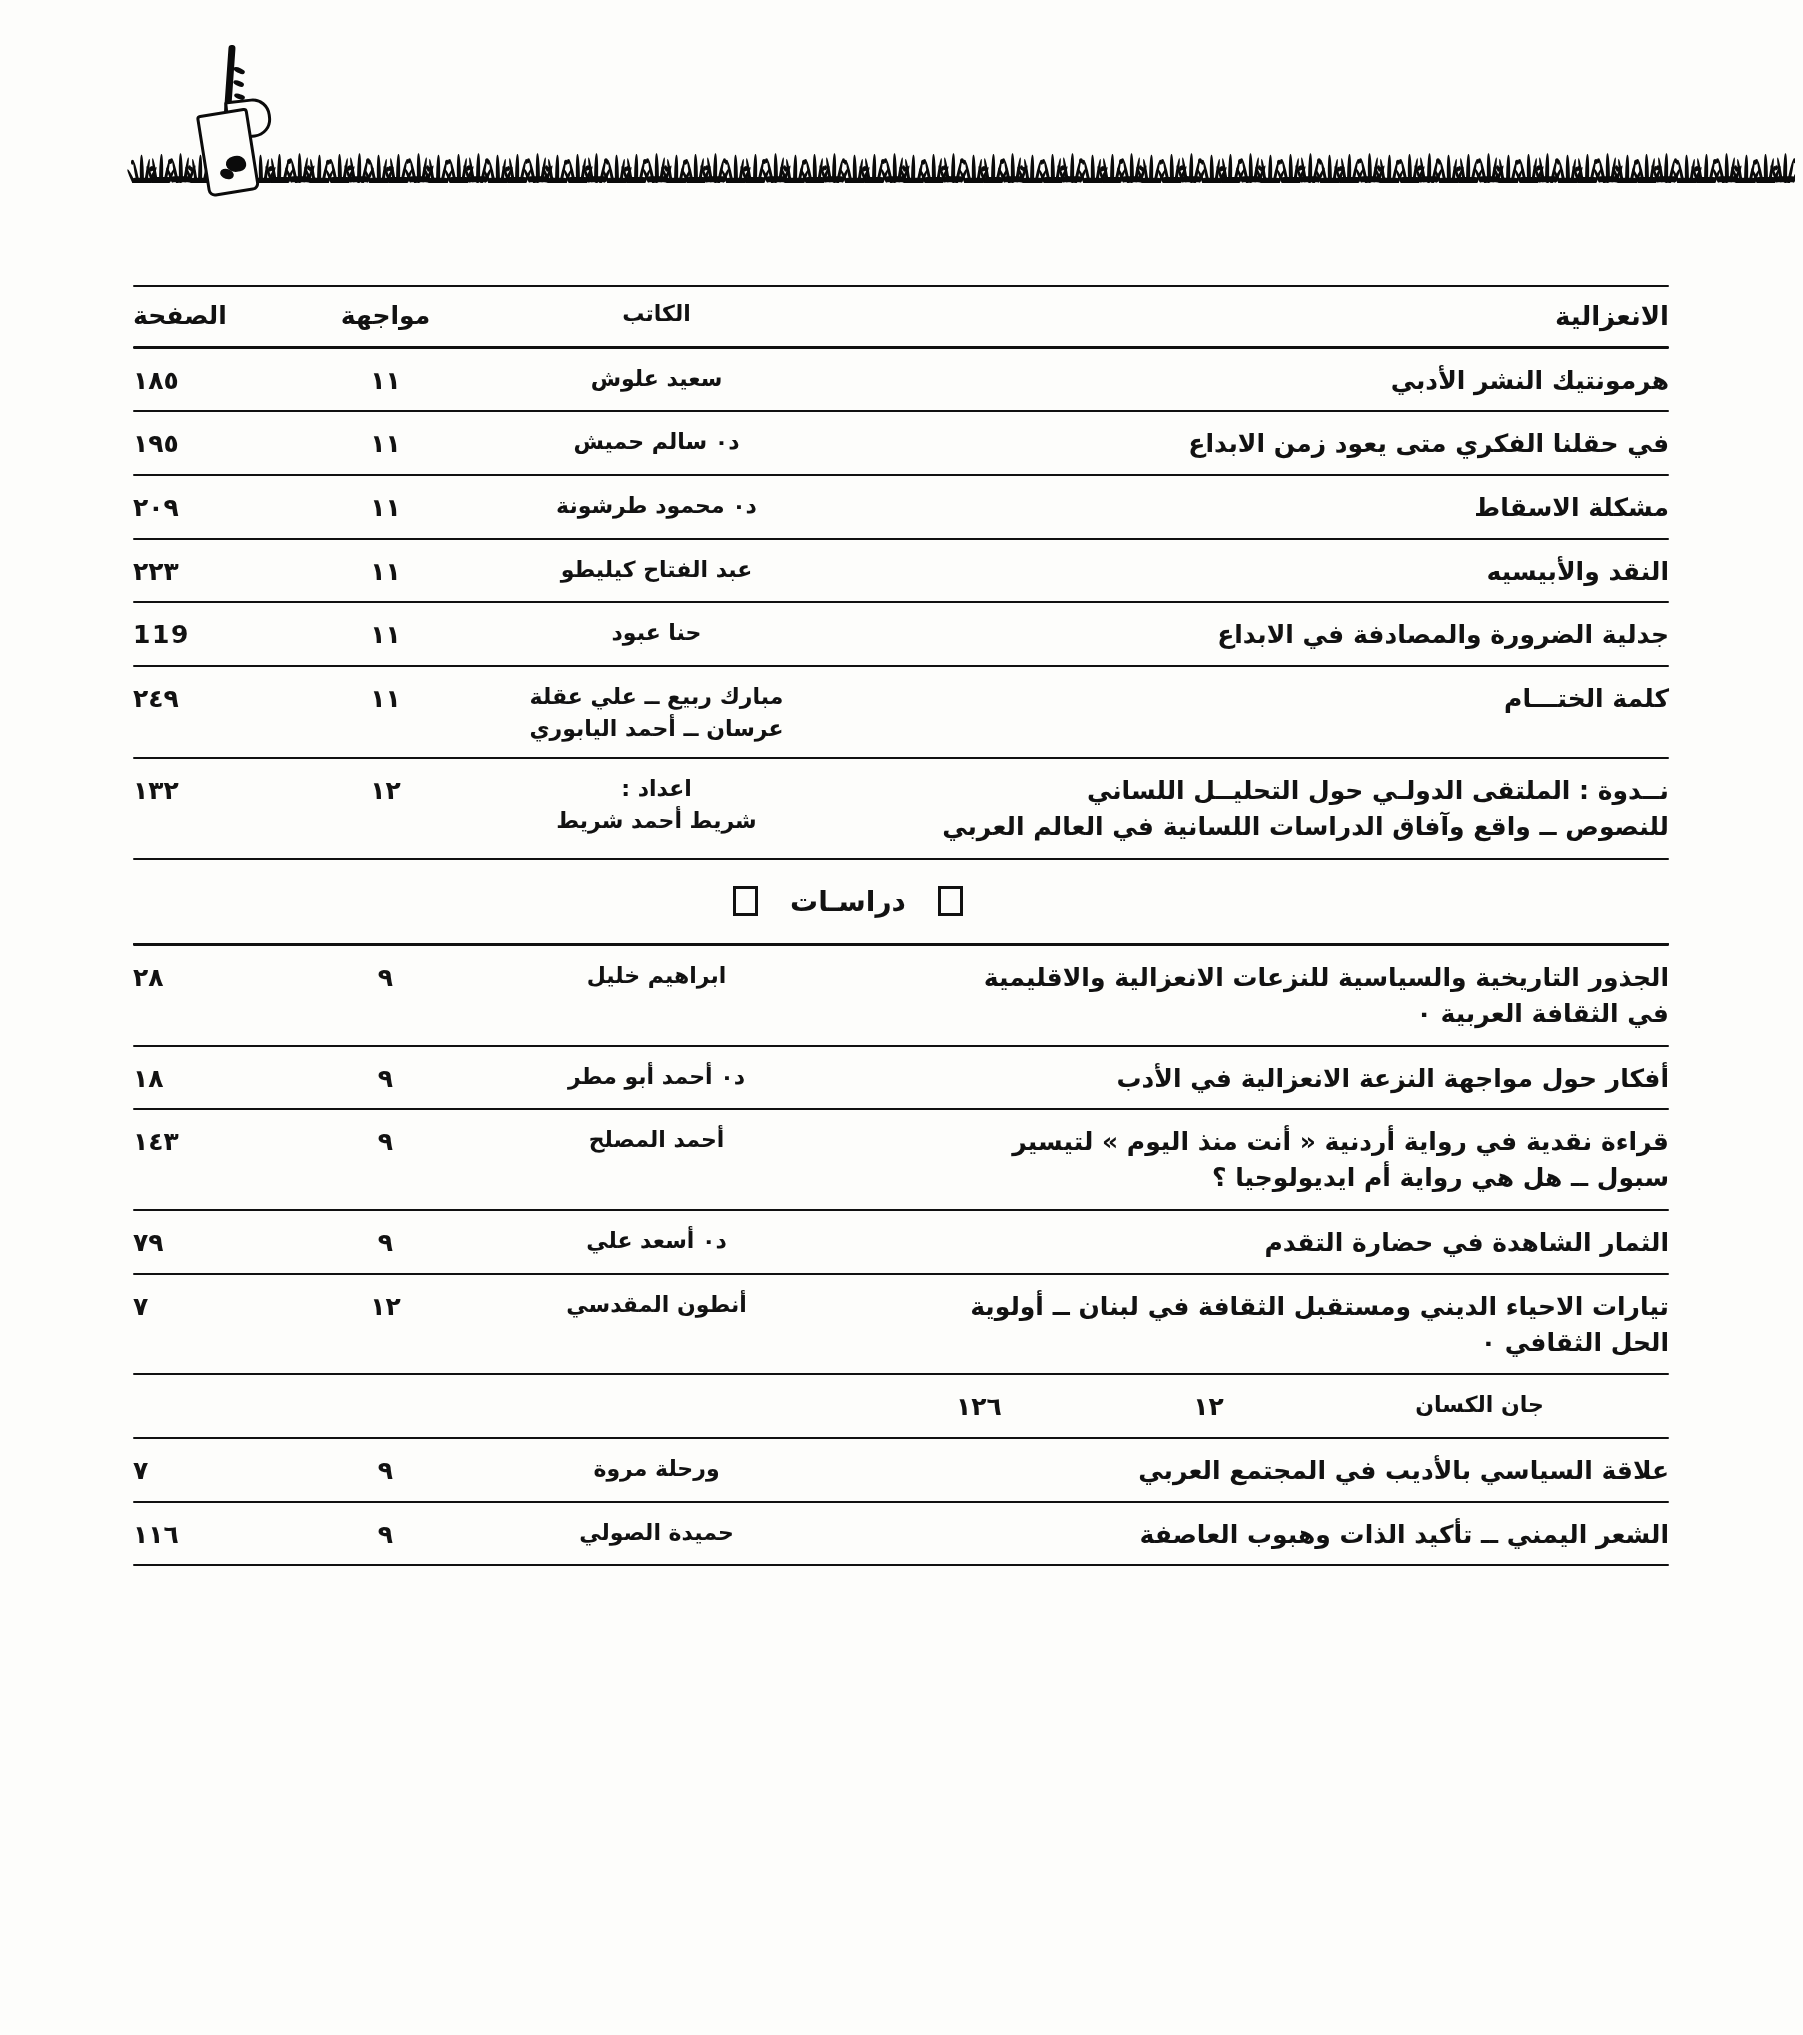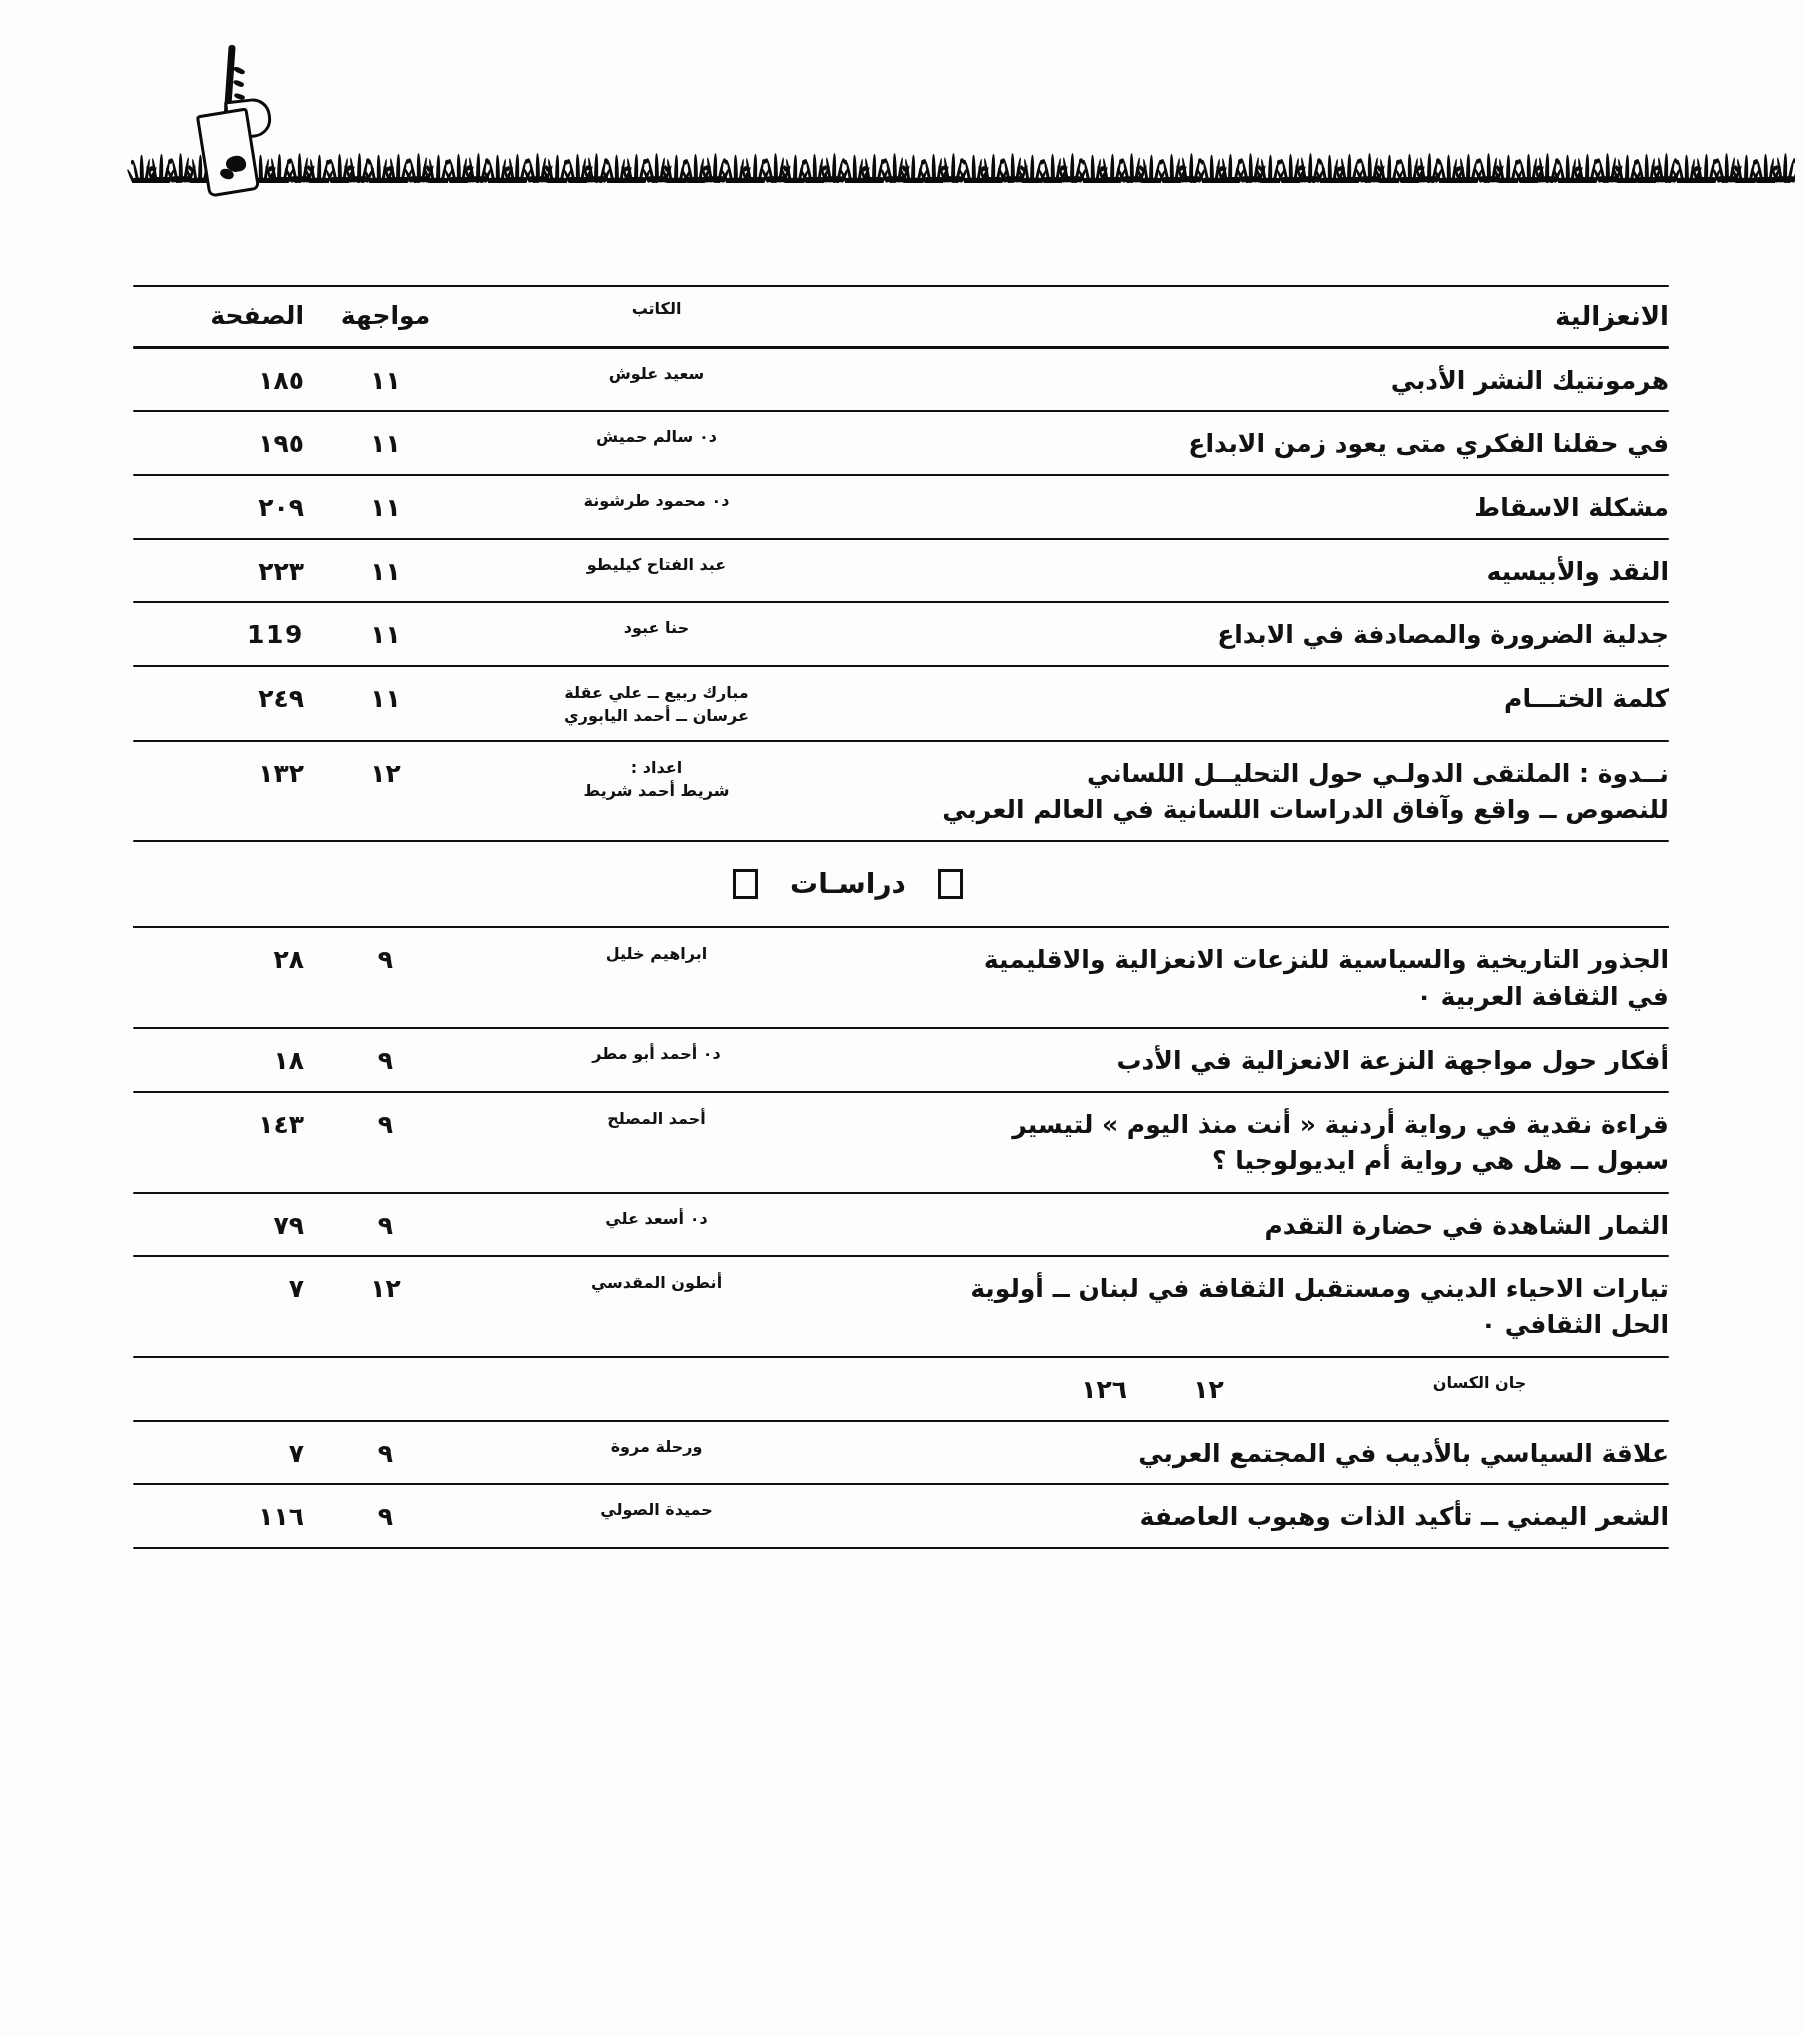--- a/index.html
+++ b/index.html
@@ -173,42 +173,42 @@
   .col-author {
     flex: 0 0 379px;
     text-align: center;
   }
   .col-issue {
     flex: 0 0 163px;
     text-align: center;
   }
   .col-page {
     flex: 0 0 171px;
-    text-align: right;
+    text-align: left;
   }
 
   .cell-text {
     font-size: 25px;
     line-height: 1.42;
     color: #121212;
     font-weight: 700;
     letter-spacing: 0px;
     white-space: pre-line;
   }
   .head .cell-text {
     font-size: 26px;
     font-weight: 700;
   }
   .col-issue .cell-text,
   .col-page .cell-text {
     font-size: 25px;
     letter-spacing: 1.6px;
   }
   .col-author .cell-text {
-    font-size: 16px;
+    font-size: 22px;
   }
 
   
   .row.tall .cell-text { line-height: 1.45; }
 
   
   .section {
     display: flex;
     justify-content: center;
     align-items: center;

